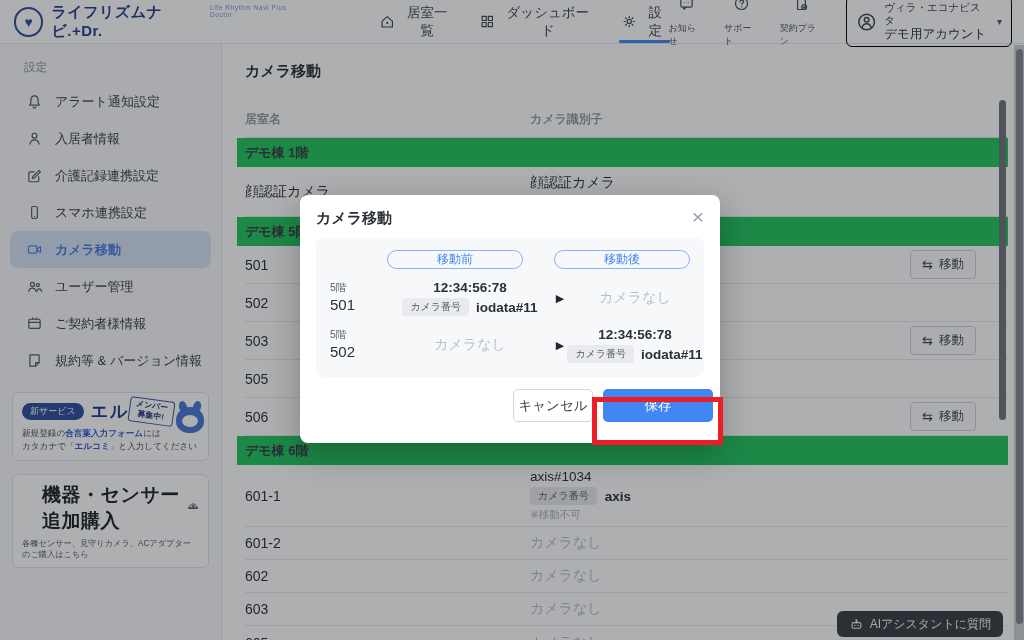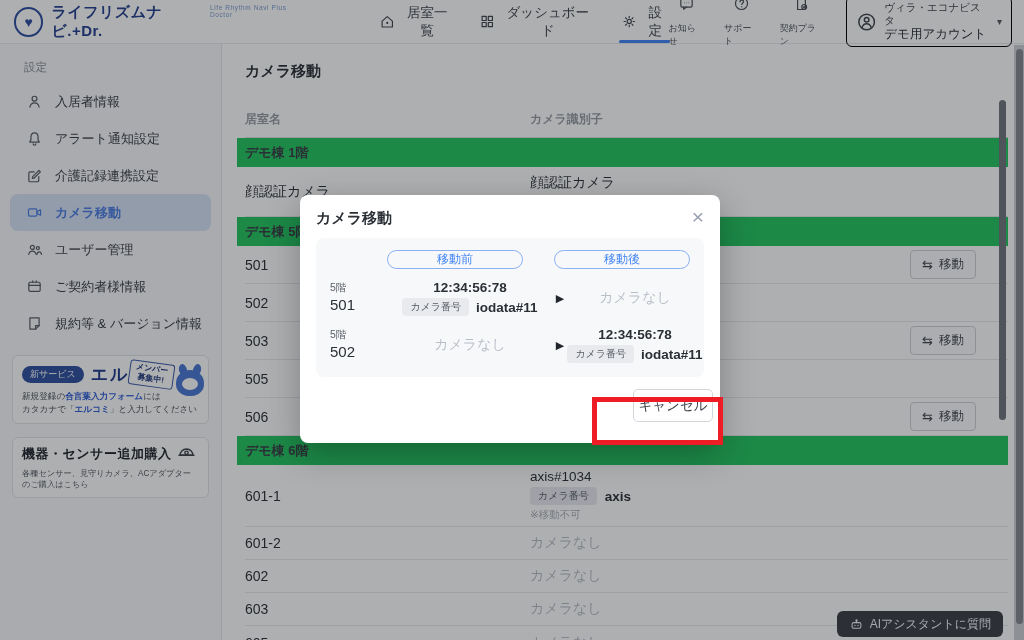--- a/index.html
+++ b/index.html
@@ -59,21 +59,21 @@
     font-size:8px; font-weight:bold; color:#21397e; text-align:center; line-height:1.3; }
   .mascot { position:absolute; right:4px; top:10px; width:28px; height:30px; }
   .mascot .body { position:absolute; inset:4px 0 0 0; background:#4a77d4; border-radius:50% 50% 45% 45%; }
   .mascot .ear1,.mascot .ear2 { position:absolute; width:8px; height:12px; background:#4a77d4;
     border-radius:50%; top:-2px; }
   .mascot .ear1 { left:3px; transform:rotate(-15deg); }
   .mascot .ear2 { right:3px; transform:rotate(15deg); }
   .mascot .face { position:absolute; left:6px; top:12px; width:16px; height:12px;
     background:#fff; border-radius:50%; }
   .b2-title-row { display:flex; align-items:center; gap:6px; }
-  .b2-title { font-size:13px; font-weight:bold; color:#1f2429; letter-spacing:.5px; }
+  .b2-title { font-size:19px; font-weight:bold; color:#1f2429; letter-spacing:.5px;margin-left:20px; }
   .b2-desc { font-size:8.2px; color:#53585e; margin-top:4px; }
 
   
   .main { position:absolute; top:44px; left:222px; right:0; bottom:0; background:#fff;
     padding:18px 16px 0 23px; overflow:hidden; }
   .page-title { font-size:15px; font-weight:bold; color:#2b3036; }
   .thead { display:grid; grid-template-columns:285px 1fr 110px; margin-top:30px;
     padding-bottom:9px; border-bottom:1px solid #d9dcdf; }
   .thead div { font-size:12px; color:#959aa1;font-weight:bold; }
   .tgroup { height:29px; display:flex; align-items:center; background:#22c55e;
@@ -223,38 +223,45 @@
         <span class="caret">▾</span>
       </div>
     </div>
   </div>
 
   <div class="sidebar">
     <div class="side-section">設定</div>
 
     <div class="side-item">
       <svg class="ic" width="17" height="17" viewBox="0 0 24 24">
+          <path d="M12 4c-3.2 0-5 2.6-5 6v4l-1.8 3h13.6L17 14v-4c0-3.4-1.8-6-5-6z"></path>
+          <path d="M10 19.5a2 2 0 0 0 4 0"></path>
+        </svg>
+      <span>アラート通知設定</span>
+    </div>
+    <div class="side-item">
+      <svg class="ic" width="17" height="17" viewBox="0 0 24 24">
           <circle cx="12" cy="8" r="3.4"></circle>
           <path d="M5.5 20c.8-4 3.4-6 6.5-6s5.7 2 6.5 6"></path>
         </svg>
       <span>入居者情報</span>
     </div>
     <div class="side-item">
       <svg class="ic" width="17" height="17" viewBox="0 0 24 24">
-          <path d="M12 4c-3.2 0-5 2.6-5 6v4l-1.8 3h13.6L17 14v-4c0-3.4-1.8-6-5-6z"></path>
-          <path d="M10 19.5a2 2 0 0 0 4 0"></path>
-        </svg>
-      <span>アラート通知設定</span>
-    </div>
-    <div class="side-item">
-      <svg class="ic" width="17" height="17" viewBox="0 0 24 24">
           <path d="M18 13.5V19a1.8 1.8 0 0 1-1.8 1.8H5.8A1.8 1.8 0 0 1 4 19V8.8A1.8 1.8 0 0 1 5.8 7h5.7"></path>
           <path d="M9.5 13.6 18.3 4.8l2 2-8.8 8.8-2.6.6z"></path>
         </svg>
       <span>介護記録連携設定</span>
+    </div>
+    <div class="side-item">
+      <svg class="ic" width="17" height="17" viewBox="0 0 24 24">
+          <rect x="8" y="3.5" width="8" height="17" rx="2"></rect>
+          <circle cx="12" cy="17.5" r=".9" fill="#555b63" stroke="none"></circle>
+        </svg>
+      <span>スマホ連携設定</span>
     </div>
     <div class="side-item active">
       <svg class="ic" width="17" height="17" viewBox="0 0 24 24">
           <rect x="3.5" y="7" width="12" height="10" rx="2"></rect>
           <path d="M15.5 11l5-2.8v7.6l-5-2.8z"></path>
         </svg>
       <span>カメラ移動</span>
     </div>
     <div class="side-item">
       <svg class="ic" width="17" height="17" viewBox="0 0 24 24">
@@ -466,17 +473,18 @@
           <div class="mmac">12:34:56:78</div>
           <div class="mid-line">
             <span class="tag-pill">カメラ番号</span>
             <span class="cam-id">iodata#11</span>
           </div>
         </div>
       </div>
     </div>
     <div class="modal-foot">
       <button class="btn-cancel">キャンセル</button>
+      <button class="btn-save">保存</button>
     </div>
   </div>
 
   <div class="annotation-box"></div>
 </div>
 
 </body></html>

